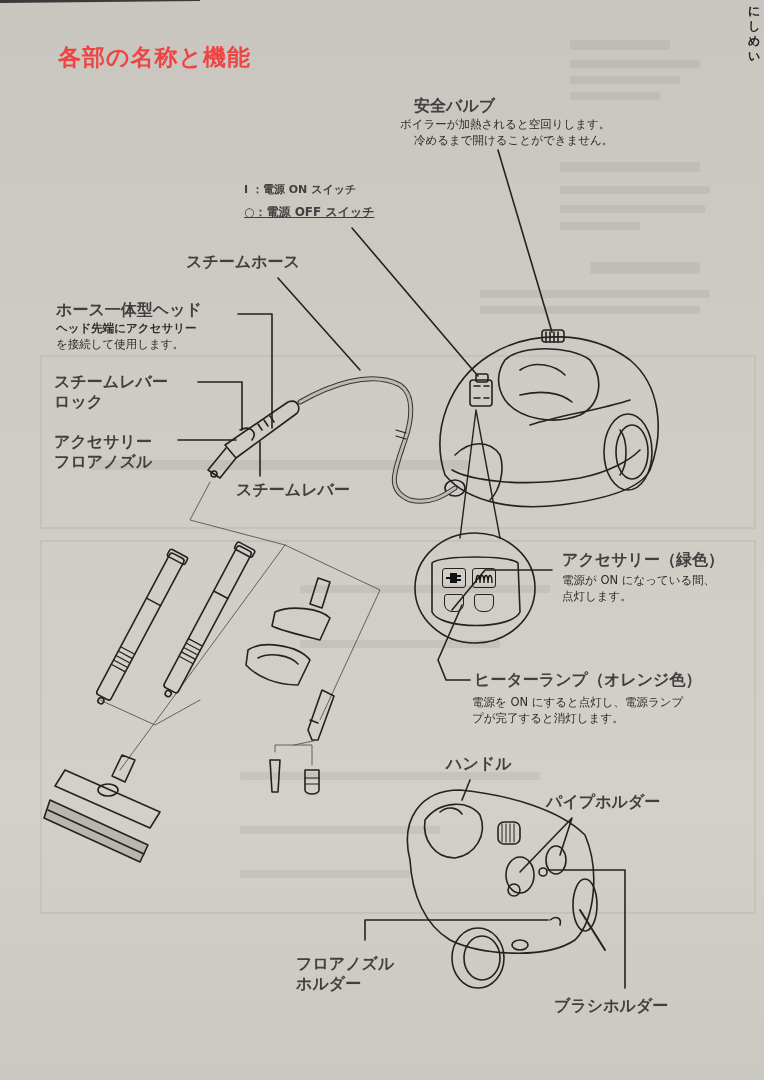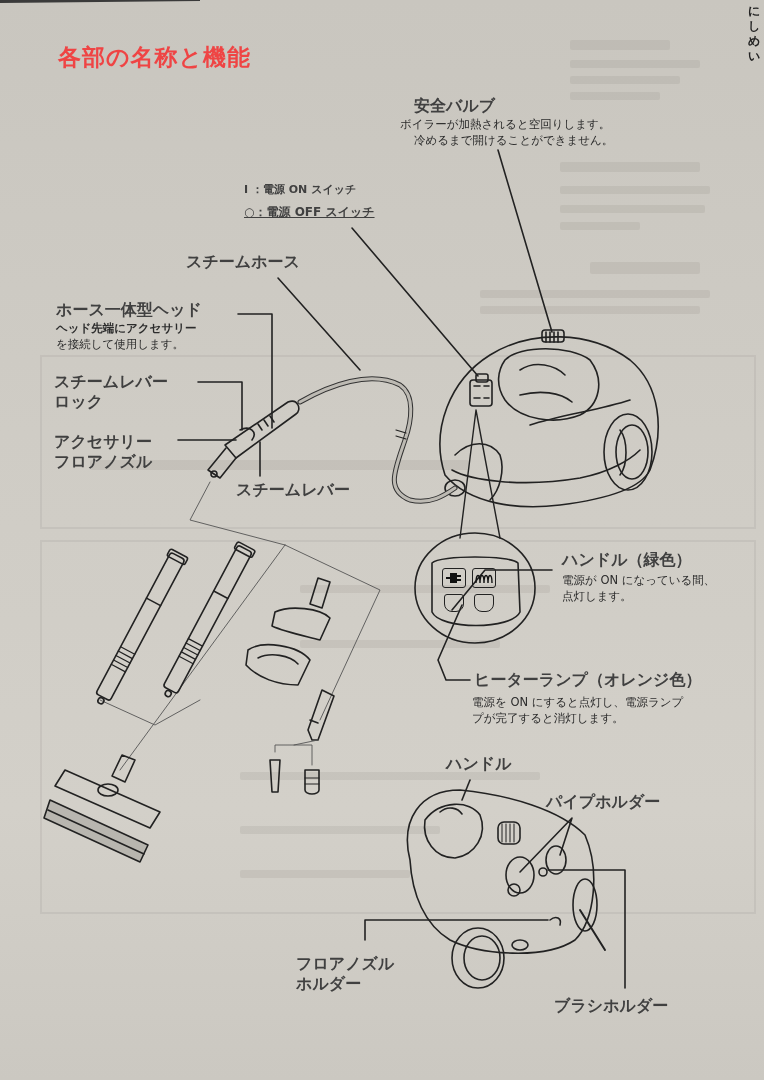--- a/index.html
+++ b/index.html
@@ -213,21 +213,21 @@
   <div>ロック</div>
 </div>
 
 <div class="label" style="left:54px;top:432px;">
   <div>アクセサリー</div>
   <div>フロアノズル</div>
 </div>
 
 <div class="label" style="left:236px;top:480px;">スチームレバー</div>
 
-<div class="label" style="left:562px;top:550px;">ハンドル（緑色）</div>
+<div class="label" style="left:562px;top:550px;">アクセサリー（緑色）</div>
 <div class="desc" style="left:562px;top:572px;">電源が ON になっている間、</div>
 <div class="desc" style="left:562px;top:588px;">点灯します。</div>
 
 <div class="label" style="left:474px;top:670px;">ヒーターランプ（オレンジ色）</div>
 <div class="desc" style="left:472px;top:694px;">電源を ON にすると点灯し、電源ランプ</div>
 <div class="desc" style="left:472px;top:710px;">プが完了すると消灯します。</div>
 
 <div class="label" style="left:446px;top:754px;">ハンドル</div>
 
 <div class="label" style="left:546px;top:792px;">パイプホルダー</div>

